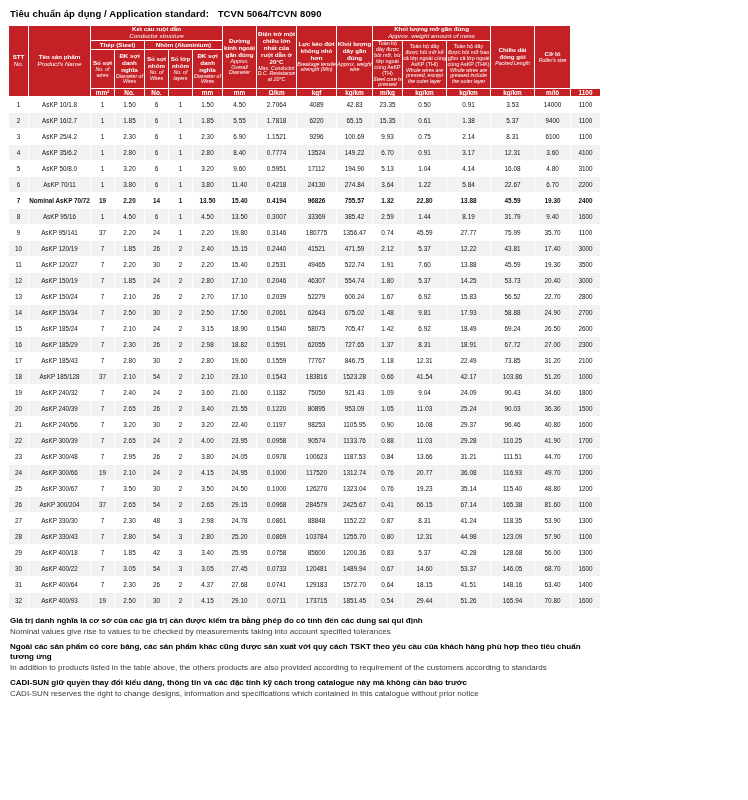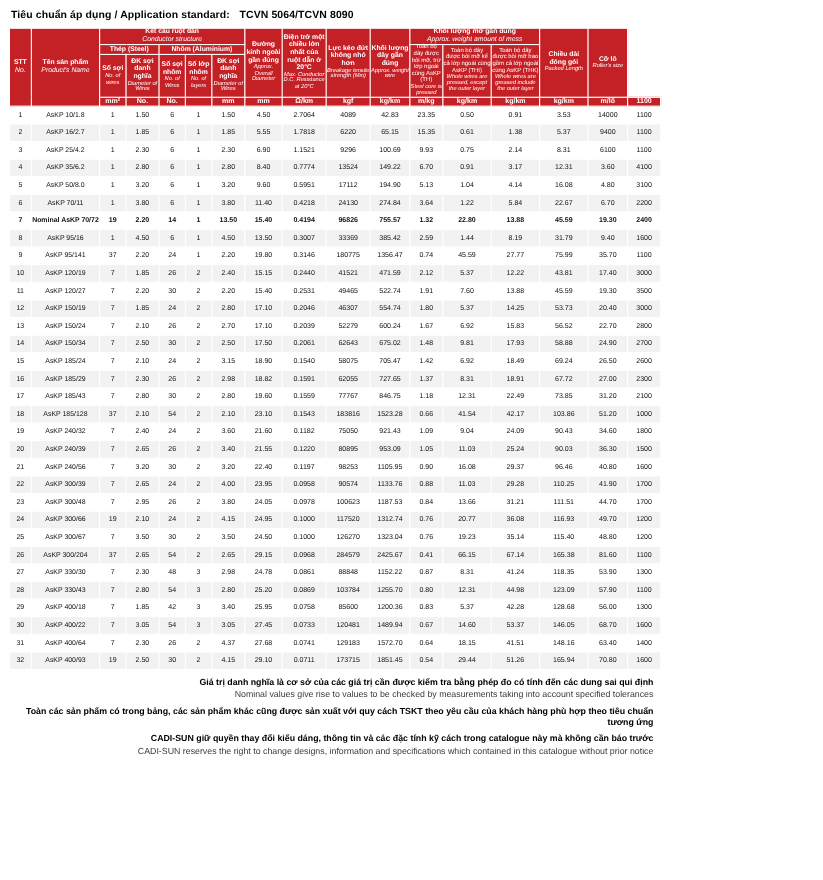--- a/index.html
+++ b/index.html
@@ -55,21 +55,21 @@
     color:#111;
     font-size:6.4px;
     height:15px;
     padding:0 1px;
   }
   tbody tr:nth-child(even) td{background:#f2f2f2;}
   td.name{text-align:left;padding-left:4px;font-size:6.3px;}
   tbody tr.nominal td{font-weight:bold;}
 
   .notes{margin-top:7px;padding-left:2px;}
-  .notes p{margin:0 0 1px 0;line-height:1.25;text-align:right;}
+  .notes p{margin:0 0 1px 0;line-height:1.25;}
   .n-bold{font-size:8px;font-weight:bold;color:#000;}
   .n-ital{font-size:8px;color:#3a3a3a;}
   .sp{height:4px;}
 </style>
 </head>
 <body>
 
 <div class="page">
 
   <div class="std-line">
@@ -805,19 +805,20 @@
           <td>70.80</td>
           <td>1600</td>
         </tr>
       </tbody>
   </table>
 
   <div class="notes">
     <p class="n-bold">Giá trị danh nghĩa là cơ sở của các giá trị cần được kiểm tra bằng phép đo có tính đến các dung sai qui định</p>
     <p class="n-ital">Nominal values give rise to values to be checked by measurements taking into account specified tolerances</p>
     <div class="sp"></div>
-    <p class="n-bold">Toàn các sản phẩm có trong bảng, các sản phẩm khác cũng được sản xuất với quy cách TSKT theo yêu cầu của khách hàng phù hợp theo tiêu chuẩn tương ứng</p>
+    <p class="n-bold">Ngoài các sản phẩm có core bảng, các sản phẩm khác cũng được sản xuất với quy cách TSKT theo yêu cầu của khách hàng phù hợp theo tiêu chuẩn tương ứng</p>
+    <p class="n-ital">In addition to products listed in the table above, the others products are also provided according to requirement of the customers according to standards</p>
     <div class="sp"></div>
     <p class="n-bold">CADI-SUN giữ quyền thay đổi kiểu dáng, thông tin và các đặc tính kỹ cách trong catalogue này mà không cần báo trước</p>
     <p class="n-ital">CADI-SUN reserves the right to change designs, information and specifications which contained in this catalogue without prior notice</p>
   </div>
 
 </div>
 
 </body></html>

